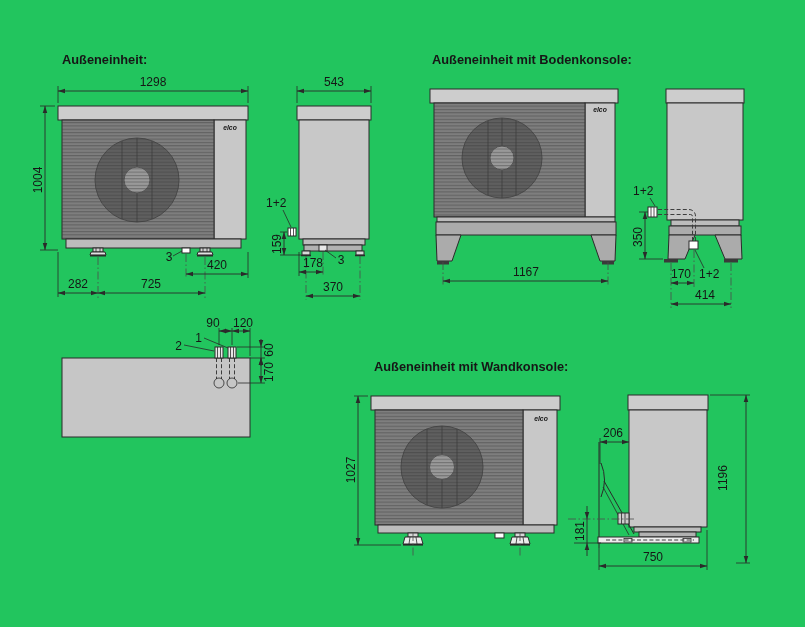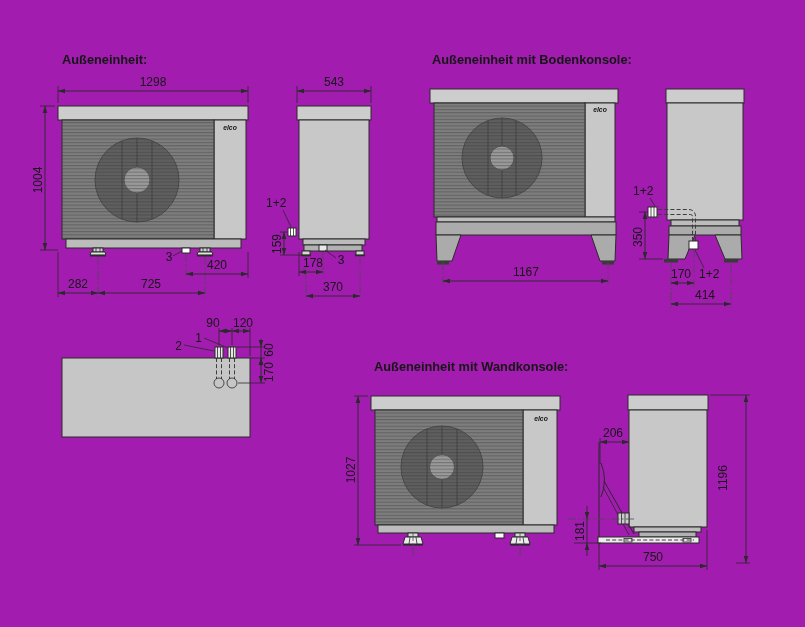--- a/index.html
+++ b/index.html
@@ -1,16 +1,16 @@
 <!DOCTYPE html>
 <html><head>
 <meta charset="utf-8">
 <style>
   html,body{margin:0;padding:0;background:#fff;}
-  #canvas{position:relative;width:805px;height:627px;background:#a21caf;overflow:hidden;
+  #canvas{position:relative;width:805px;height:627px;background:#22c55e;overflow:hidden;
           font-family:"Liberation Sans",sans-serif;}
   svg text{font-family:"Liberation Sans",sans-serif;font-size:12px;fill:#161616;}
   svg .ttl{font-size:12.8px;font-weight:700;}
   svg .logo{font-size:6.8px;font-weight:700;font-style:italic;}
   svg .rot{text-anchor:middle;}
   svg .tc{text-anchor:middle;}
   .ln{stroke:#2a2a2a;stroke-width:1;fill:none;}
   .shape{stroke:#2a2a2a;stroke-width:1;}
   .thin{stroke:#2a2a2a;stroke-width:0.8;fill:none;}
   .dim{stroke:#2a2a2a;stroke-width:0.9;fill:none;}

